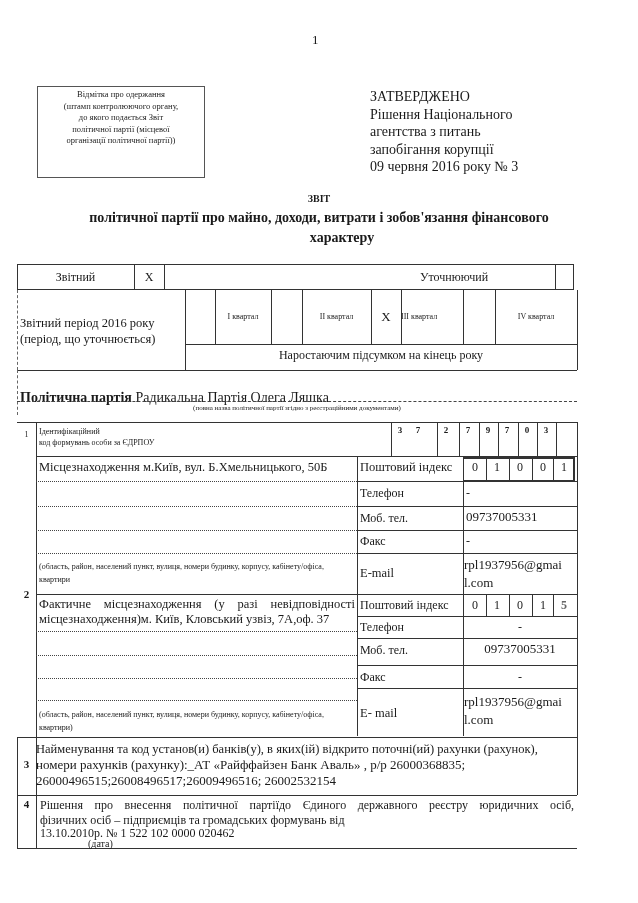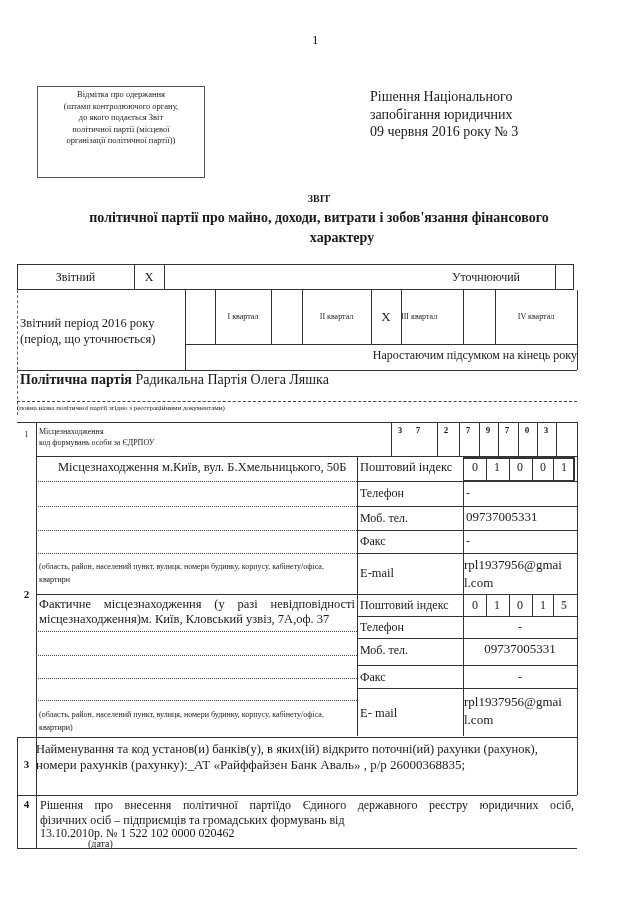--- a/index.html
+++ b/index.html
@@ -36,40 +36,42 @@
 
 <div class="abs stamp-box">
   <div>Відмітка про одержання</div>
   <div>(штамп контролюючого органу,</div>
   <div>до якого подається Звіт</div>
   <div>політичної партії (місцевої</div>
   <div>організації політичної партії))</div>
 </div>
 
 <div class="abs approved">
+  <div>ЗАТВЕРДЖЕНО</div>
   <div>Рішення Національного</div>
-  <div>запобігання юридичних</div>
+  <div>агентства з питань</div>
+  <div>запобігання корупції</div>
   <div>09 червня 2016 року № 3</div>
 </div>
 
 <div class="abs title t1">ЗВІТ</div>
 <div class="abs title t2">політичної партії про майно, доходи, витрати і зобов'язання фінансового</div>
 <div class="abs title t3">характеру</div>
 
 <div>
   <div class="line hl" style="left:17px; top:264px; width:556px;"></div>
   <div class="line hl" style="left:17px; top:289px; width:556px;"></div>
   <div class="line vl" style="left:17px; top:264px; height:26px;"></div>
   <div class="line vl" style="left:134px; top:264px; height:26px;"></div>
   <div class="line vl" style="left:164px; top:264px; height:26px;"></div>
   <div class="line vl" style="left:555px; top:264px; height:26px;"></div>
   <div class="line vl" style="left:573px; top:264px; height:26px;"></div>
   <div class="cell" style="left:17px; width:117px; top:270px; text-align:center;">Звітний</div>
   <div class="cell" style="left:134px; width:30px; top:270px; text-align:center;">X</div>
-  <div class="cell" style="left:420px; width:132px; top:270px; text-align:center;">Уточнюючий</div>
+  <div class="cell" style="left:420px; width:132px; top:270px; text-align:left;">Уточнюючий</div>
   <div class="cell" style="left:555px; width:18px; height:24px; top:265px;"></div>
 </div>
 
 <div>
   <div class="vdash" style="left:17px; top:290px; height:80px;"></div>
   <div class="line vl" style="left:185px; top:290px; height:80px;"></div>
   <div class="line vl" style="left:577px; top:290px; height:80px;"></div>
   <div class="line hl" style="left:185px; top:344px; width:392px;"></div>
   <div class="line vl" style="left:215px; top:290px; height:54px;"></div>
   <div class="line vl" style="left:271px; top:290px; height:54px;"></div>
@@ -84,38 +86,38 @@
     <div>(період, що уточнюється)</div>
   </div>
 
   <div class="cell small" style="left:215px; width:56px; top:312px; text-align:center;">I квартал</div>
   <div class="cell" style="left:271px; width:31px; top:310px; text-align:center;"></div>
   <div class="cell small" style="left:302px; width:69px; top:312px; text-align:center;">II квартал</div>
   <div class="cell" style="left:371px; width:30px; top:309px; text-align:center; font-size:13px;">X</div>
   <div class="cell small" style="left:401px; width:62px; top:312px; text-align:left;">III квартал</div>
   <div class="cell" style="left:463px; width:32px; top:310px; text-align:center;"></div>
   <div class="cell small" style="left:495px; width:82px; top:312px; text-align:center;">IV квартал</div>
-  <div class="cell" style="left:185px; width:392px; top:348px; text-align:right;">Наростаючим підсумком на кінець року</div>
+  <div class="cell" style="left:185px; width:392px; top:348px; text-align:center;">Наростаючим підсумком на кінець року</div>
 </div>
 
 <div>
   <div class="line hl" style="left:17px; top:370px; width:560px;"></div>
   <div class="vdash" style="left:17px; top:370px; height:45px;"></div>
-  <div class="cell" style="left:20px; top:372px; font-size:14px;"><b>Політична партія</b><span> Радикальна Партія Олега Ляшка</span></div>
+  <div class="cell" style="left:20px; top:390px; font-size:14px;"><b>Політична партія</b><span> Радикальна Партія Олега Ляшка</span></div>
 
   <div class="dash" style="left:17px; top:401px; width:560px;"></div>
-  <div class="cell tiny" style="left:17px; width:560px; top:404px; ">(повна назва політичної партії згідно з реєстраційними документами)</div>
+  <div class="cell tiny" style="left:17px; width:560px; top:404px; text-align:center;">(повна назва політичної партії згідно з реєстраційними документами)</div>
 </div>
 
 <div>
   <div class="line hl" style="left:17px; top:422px; width:560px;"></div>
   <div class="line vl" style="left:36px; top:422px; height:315px;"></div>
   <div class="cell small" style="left:17px; width:19px; top:430px; text-align:center;">1</div>
   <div class="cell small" style="left:39px; top:426px; line-height:11px;">
-    <div>Місцезнаходження</div>
+    <div>Ідентифікаційний</div>
     <div>код формувань особи за ЄДРПОУ</div>
   </div>
   <div class="line vl" style="left:391px; top:422px; height:34px;"></div>
   <div class="line vl" style="left:437px; top:422px; height:34px;"></div>
   <div class="line vl" style="left:459px; top:422px; height:34px;"></div>
   <div class="line vl" style="left:479px; top:422px; height:34px;"></div>
   <div class="line vl" style="left:498px; top:422px; height:34px;"></div>
   <div class="line vl" style="left:518px; top:422px; height:34px;"></div>
   <div class="line vl" style="left:537px; top:422px; height:34px;"></div>
   <div class="line vl" style="left:556px; top:422px; height:34px;"></div>
@@ -127,21 +129,21 @@
   <div class="ed-digit" style="left:498px; top:425px;">7</div>
   <div class="ed-digit" style="left:518px; top:425px;">0</div>
   <div class="ed-digit" style="left:537px; top:425px;">3</div>
 </div>
 
 <div>
   <div class="line hl" style="left:36px; top:456px; width:541px;"></div>
   <div class="line vl" style="left:577px; top:422px; height:315px;"></div>
   <div class="line vl" style="left:357px; top:456px; height:280px;"></div>
   <div class="line vl" style="left:463px; top:456px; height:280px;"></div>
-  <div class="cell" style="left:39px; top:460px; font-size:12.5px;margin-left:19px;">Місцезнаходження  м.Київ, вул. Б.Хмельницького, 50Б</div>
+  <div class="cell" style="left:39px; top:460px; font-size:12.5px;">Місцезнаходження  м.Київ, вул. Б.Хмельницького, 50Б</div>
   <div class="dot" style="left:36px; top:481px; width:321px;"></div>
   <div class="dot" style="left:36px; top:506px; width:321px;"></div>
   <div class="dot" style="left:36px; top:530px; width:321px;"></div>
   <div class="dot" style="left:36px; top:553px; width:321px;"></div>
   <div class="cell small" style="left:39px; top:560px; width:316px; line-height:13px;">(область, район, населений пункт, вулиця, номери будинку, корпусу, кабінету/офіса, квартири</div>
 
   <div class="cell" style="left:360px; top:460px; font-size:12.5px;">Поштовий індекс</div>
   <div class="line hl" style="left:463px; top:457px; width:110px; height:2px;"></div>
   <div class="line hl" style="left:463px; top:480px; width:110px; height:2px;"></div>
   <div class="line vl" style="left:486px; top:457px; height:25px;"></div>
@@ -214,20 +216,21 @@
 
 <div>
   <div class="line hl" style="left:17px; top:737px; width:560px;"></div>
   <div class="line vl" style="left:36px; top:737px; height:111px;"></div>
   <div class="line vl" style="left:17px; top:737px; height:111px;"></div>
   <div class="line vl" style="left:577px; top:737px; height:58px;"></div>
   <div class="cell" style="left:17px; width:19px; top:758px; text-align:center; font-weight:bold; font-size:11px;">3</div>
   <div class="cell" style="left:36px; width:541px; top:741px; text-align:left; font-size:12.5px; line-height:16px;">
     <div>Найменування та код установ(и) банків(у), в яких(ій) відкрито поточні(ий) рахунки (рахунок),</div>
     <div style="font-size:13px;">номери рахунків (рахунку):_АТ «Райффайзен Банк Аваль» , р/р 26000368835;</div>
+    <div style="font-size:13px;">26000496515;26008496517;26009496516; 26002532154</div>
   </div>
 </div>
 
 <div>
   <div class="line hl" style="left:17px; top:795px; width:560px;"></div>
   <div class="line hl" style="left:17px; top:848px; width:560px;"></div>
   <div class="cell" style="left:17px; width:19px; top:798px; text-align:center; font-weight:bold; font-size:11px;">4</div>
   <div class="cell just" style="left:40px; top:798px; width:534px; font-size:12px;">Рішення про внесення політичної партіїдо Єдиного державного реєстру юридичних осіб,</div>
   <div class="cell" style="left:40px; top:813px; font-size:12px;">фізичних осіб – підприємців та громадських формувань від</div>
   <div class="cell" style="left:40px; top:826px; font-size:12px;">13.10.2010р. № 1 522 102 0000 020462</div>

